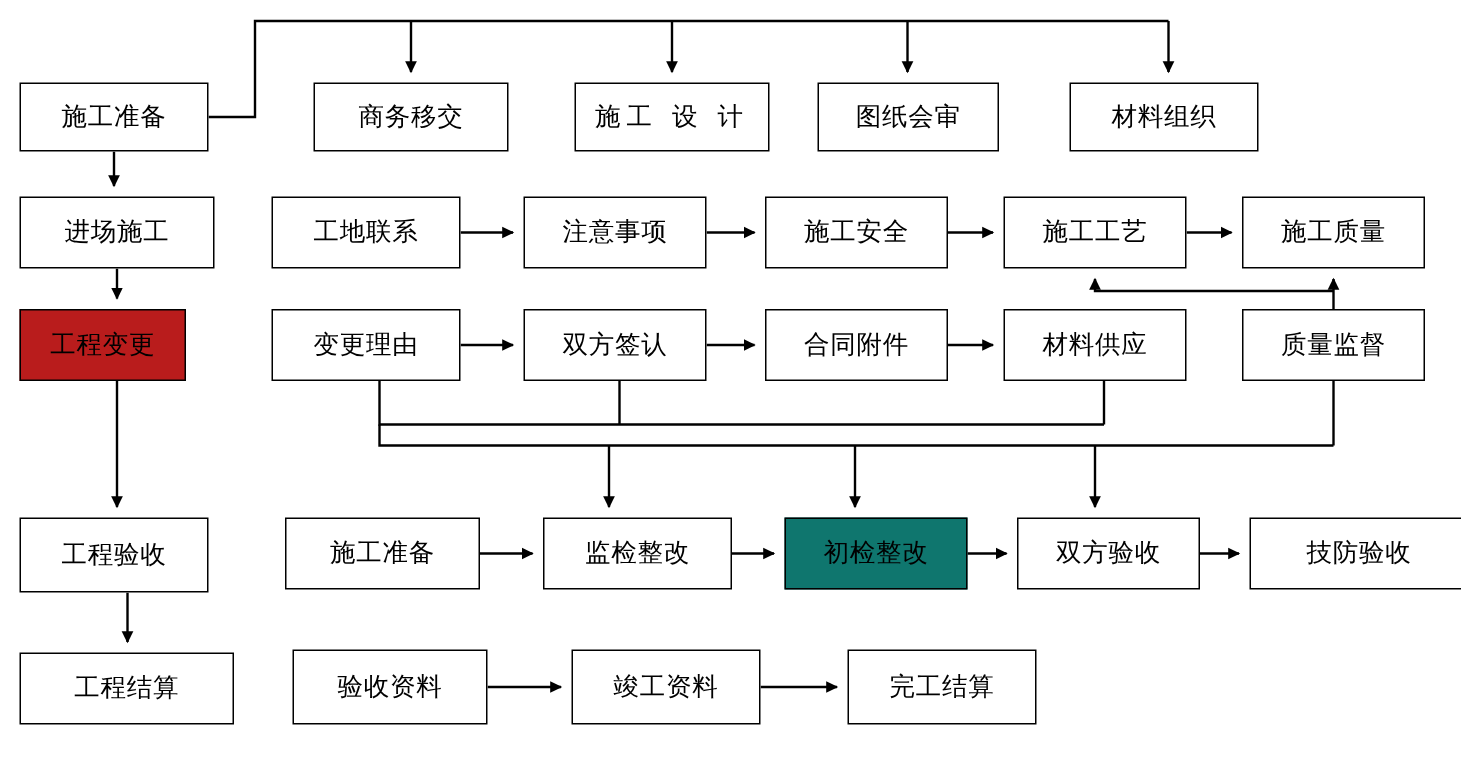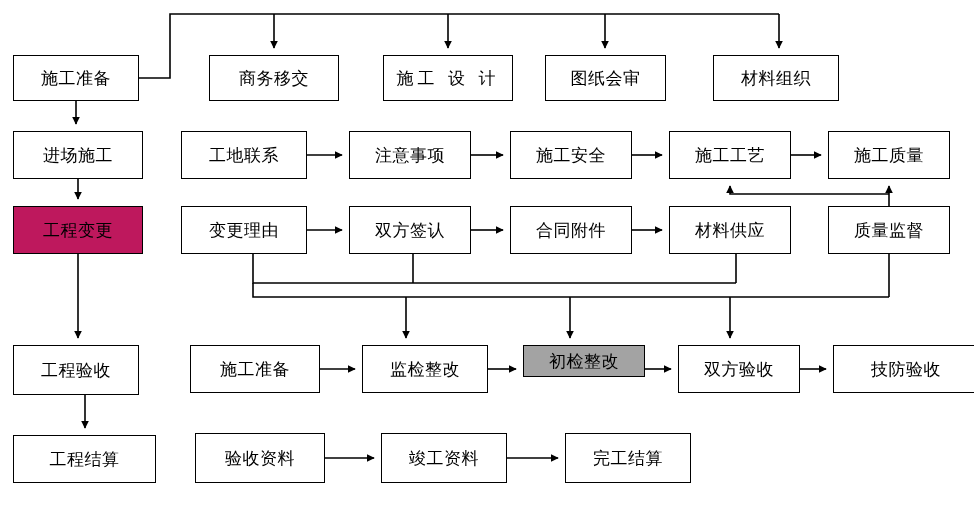--- a/index.html
+++ b/index.html
@@ -98,21 +98,21 @@
       </div>
       <div class="node" style="left: 510px; top: 131px; width: 122px; height: 48px; border-color: rgb(0, 0, 0); background: rgb(255, 255, 255); color: rgb(0, 0, 0);">
         <span class="node-label">施工安全</span>
       </div>
       <div class="node" style="left: 669px; top: 131px; width: 122px; height: 48px; border-color: rgb(0, 0, 0); background: rgb(255, 255, 255); color: rgb(0, 0, 0);">
         <span class="node-label">施工工艺</span>
       </div>
       <div class="node" style="left: 828px; top: 131px; width: 122px; height: 48px; border-color: rgb(0, 0, 0); background: rgb(255, 255, 255); color: rgb(0, 0, 0);">
         <span class="node-label">施工质量</span>
       </div>
-      <div class="node" style="left: 13px; top: 206px; width: 130px; height: 48px; border-color: rgb(0, 0, 0); background: #be185d; color: rgb(0, 0, 0);">
+      <div class="node" style="left: 13px; top: 206px; width: 111px; height: 48px; border-color: rgb(0, 0, 0); background: #b91c1c; color: rgb(0, 0, 0);">
         <span class="node-label">工程变更</span>
       </div>
       <div class="node" style="left: 181px; top: 206px; width: 126px; height: 48px; border-color: rgb(0, 0, 0); background: rgb(255, 255, 255); color: rgb(0, 0, 0);">
         <span class="node-label">变更理由</span>
       </div>
       <div class="node" style="left: 349px; top: 206px; width: 122px; height: 48px; border-color: rgb(0, 0, 0); background: rgb(255, 255, 255); color: rgb(0, 0, 0);">
         <span class="node-label">双方签认</span>
       </div>
       <div class="node" style="left: 510px; top: 206px; width: 122px; height: 48px; border-color: rgb(0, 0, 0); background: rgb(255, 255, 255); color: rgb(0, 0, 0);">
         <span class="node-label">合同附件</span>
@@ -125,21 +125,21 @@
       </div>
       <div class="node" style="left: 13px; top: 345px; width: 126px; height: 50px; border-color: rgb(0, 0, 0); background: rgb(255, 255, 255); color: rgb(0, 0, 0);">
         <span class="node-label">工程验收</span>
       </div>
       <div class="node" style="left: 190px; top: 345px; width: 130px; height: 48px; border-color: rgb(0, 0, 0); background: rgb(255, 255, 255); color: rgb(0, 0, 0);">
         <span class="node-label">施工准备</span>
       </div>
       <div class="node" style="left: 362px; top: 345px; width: 126px; height: 48px; border-color: rgb(0, 0, 0); background: rgb(255, 255, 255); color: rgb(0, 0, 0);">
         <span class="node-label">监检整改</span>
       </div>
-      <div class="node" style="left: 523px; top: 345px; width: 122px; height: 32px; border-color: rgb(0, 0, 0); background: #a3a3a3; color: rgb(0, 0, 0);">
+      <div class="node" style="left: 523px; top: 345px; width: 122px; height: 48px; border-color: rgb(0, 0, 0); background: #0f766e; color: rgb(0, 0, 0);">
         <span class="node-label">初检整改</span>
       </div>
       <div class="node" style="left: 678px; top: 345px; width: 122px; height: 48px; border-color: rgb(0, 0, 0); background: rgb(255, 255, 255); color: rgb(0, 0, 0);">
         <span class="node-label">双方验收</span>
       </div>
       <div class="node" style="left: 833px; top: 345px; width: 146px; height: 48px; border-color: rgb(0, 0, 0); background: rgb(255, 255, 255); color: rgb(0, 0, 0); text-align: center;">
         <span class="node-label">技防验收</span>
       </div>
       <div class="node" style="left: 13px; top: 435px; width: 143px; height: 48px; border-color: rgb(0, 0, 0); background: rgb(255, 255, 255); color: rgb(0, 0, 0);">
         <span class="node-label">工程结算</span>

